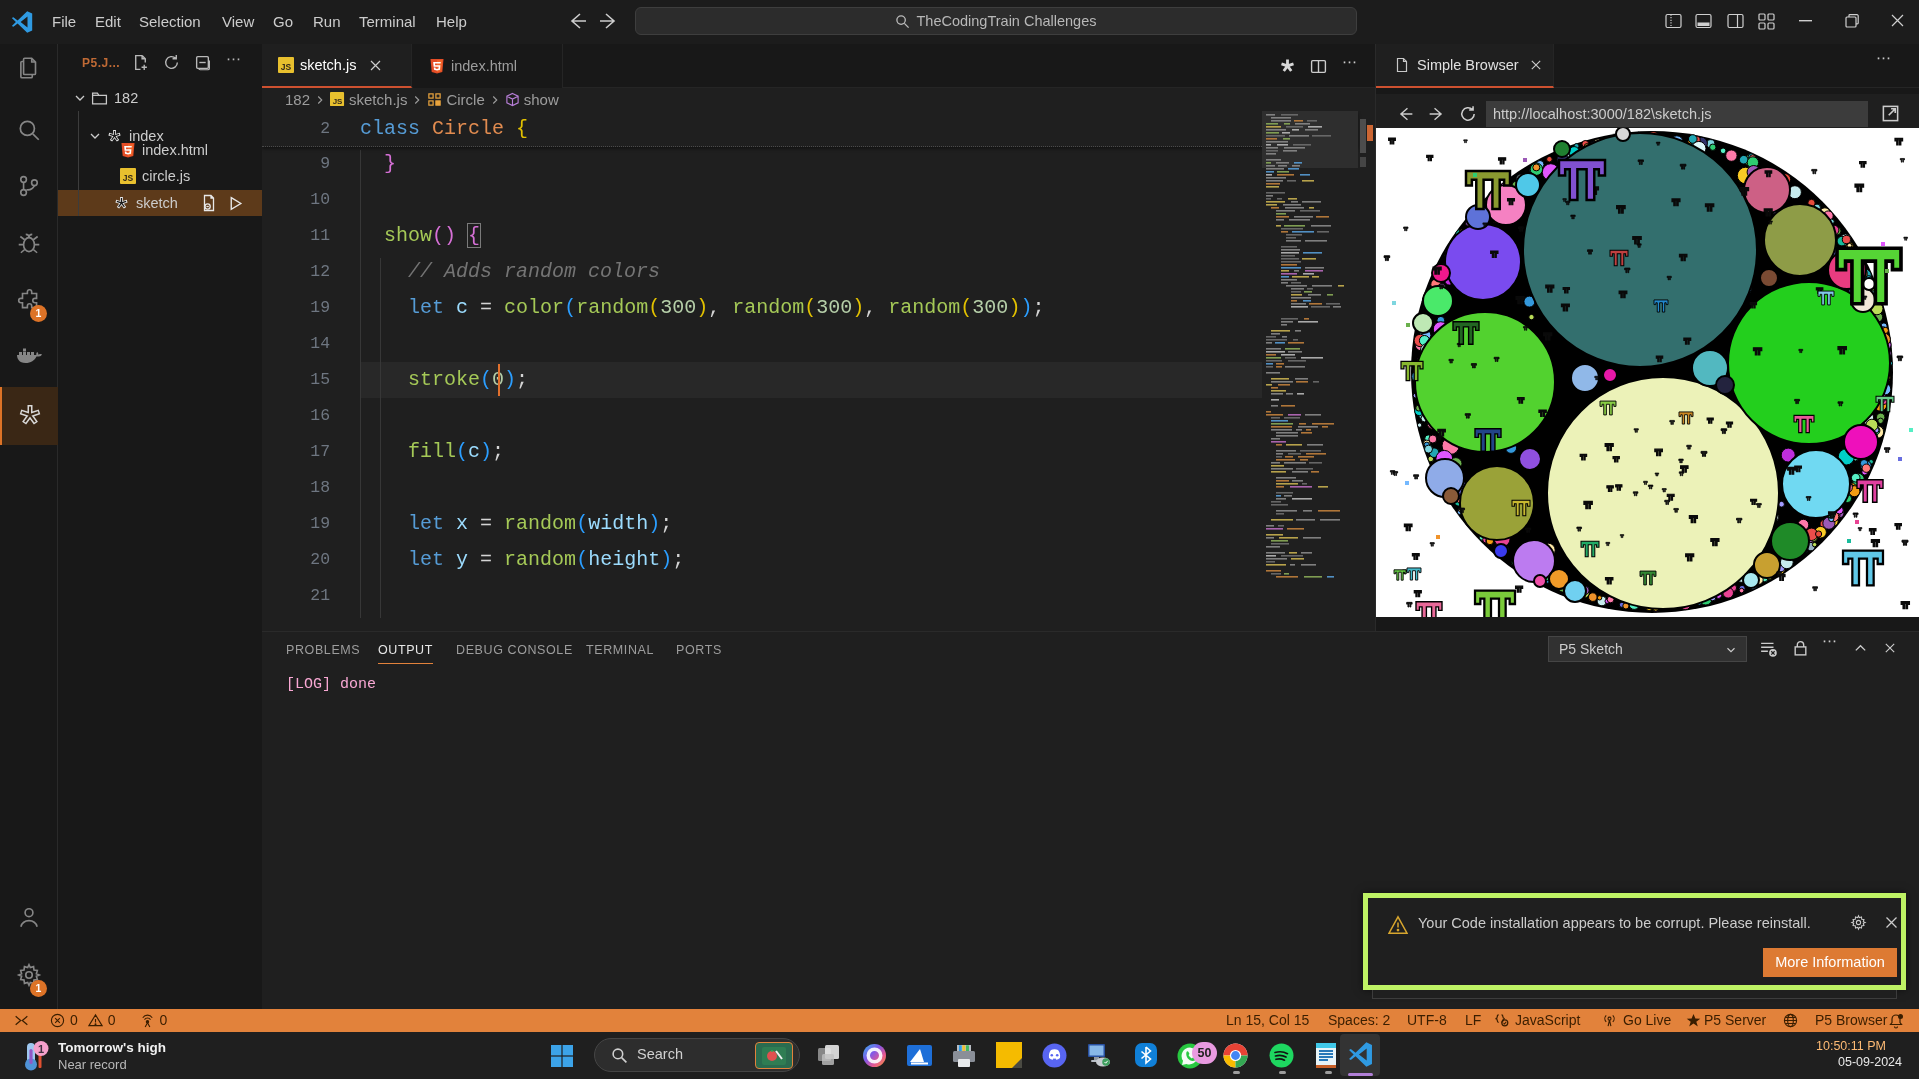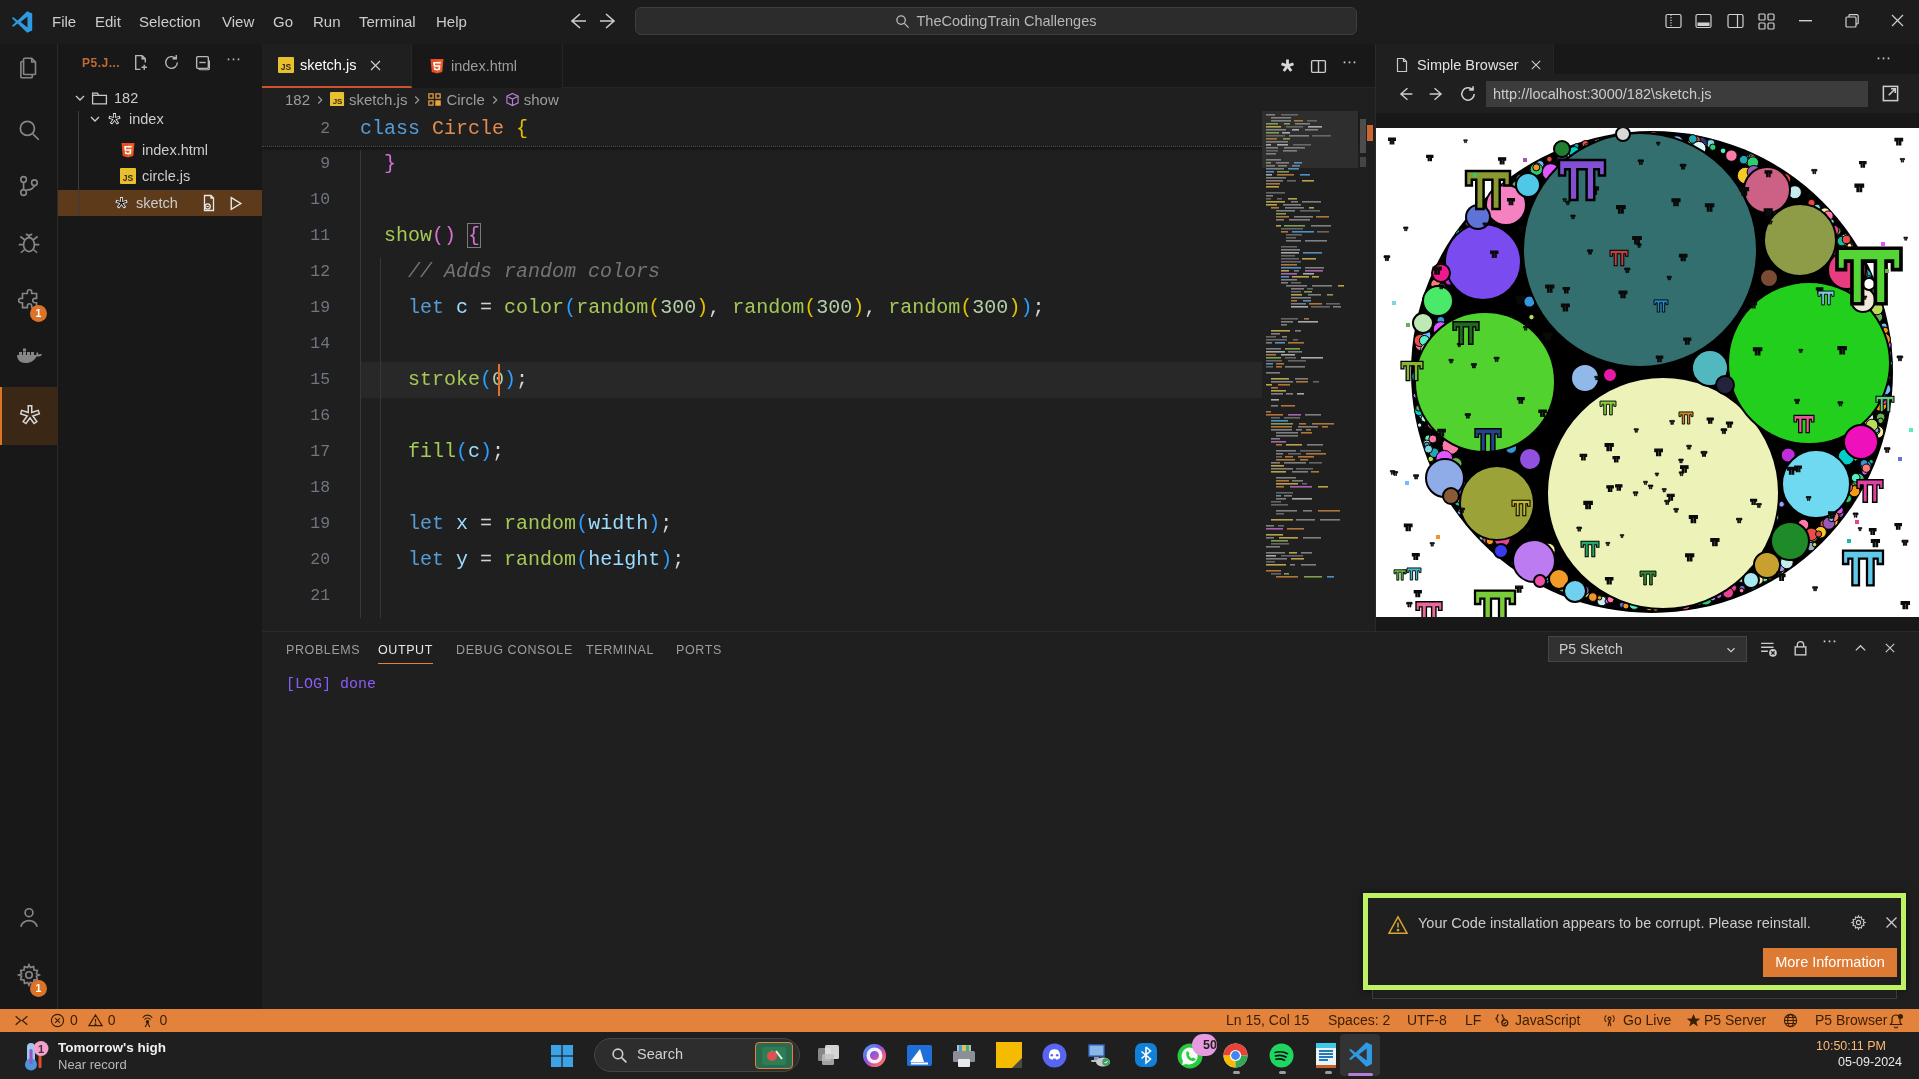--- a/index.html
+++ b/index.html
@@ -173,21 +173,21 @@
     <div class="srow" style="top:41px;padding-left:14px;">
       <svg width="16" height="16" viewBox="0 0 16 16" fill="none" stroke="#cccccc" stroke-width="1.3" style="margin:0 3px 0 0">
         <path d="M4 6 L8 10 L12 6"></path>
       </svg>
       <svg width="17" height="17" viewBox="0 0 16 16" fill="none" stroke="#c8c8c8" stroke-width="1.2" style="margin-right:6px">
         <path d="M1.5 3 H6 l1.5 2 H14.5 V13 H1.5 Z"></path>
         <path d="M1.5 5 H7.5"></path>
       </svg>
       <span>182</span>
     </div>
-    <div class="srow" style="top:62px;padding-left:29px;text-align:center;">
+    <div class="srow" style="top:79px;padding-left:29px;text-align:center;">
       <svg width="16" height="16" viewBox="0 0 16 16" fill="none" stroke="#cccccc" stroke-width="1.3" style="margin:0 3px 0 0">
         <path d="M4 6 L8 10 L12 6"></path>
       </svg>
       <svg width="17" height="17" viewBox="0 0 30 30" style="margin-right:6px">
         <path d="M15 3.5 V14 M15 14 L5 10.8 M15 14 L8.8 22.5 M15 14 L21.2 22.5 M15 14 L25 10.8" stroke="#e8e8e8" stroke-width="5" fill="none"></path>
         <path d="M15 5.5 V14 M15 14 L6.8 11.3 M15 14 L9.9 21 M15 14 L20.1 21 M15 14 L23.2 11.3" stroke-width="2.2" stroke="#181818" fill="none"></path>
       </svg>
       <span>index</span>
     </div>
     <div class="srow" style="top:93px;padding-left:62px;">
@@ -595,21 +595,21 @@
         <svg width="16" height="16" viewBox="0 0 16 16" fill="none" stroke="#c8c8c8" stroke-width="1.2" style="margin-right:7px">
           <path d="M9.5 1.5 H3.5 V14.5 H12.5 V4.5 Z M9.5 1.5 V4.5 H12.5"></path>
         </svg>
         <span>Simple Browser</span>
         <svg style="margin-left:10px" width="14" height="14" viewBox="0 0 15 15" stroke="#cccccc" stroke-width="1.2">
           <path d="M3 3 L12 12 M12 3 L3 12"></path>
         </svg>
       </div>
       <div class="abs" style="left:500px;top:5px;color:#cccccc;font-size:15px;letter-spacing:1px">⋯</div>
     </div>
-    <div class="abs" style="left:0;top:30px;width:544px;height:39px;background:#1f1f1f">
+    <div class="abs" style="left:0;top:50px;width:544px;height:39px;background:#1f1f1f">
       <svg class="abs" style="left:20px;top:11px" width="18" height="18" viewBox="0 0 22 22" fill="none" stroke="#cccccc" stroke-width="1.7">
         <path d="M14 4 L6 11 L14 18 M6 11 H20"></path>
       </svg>
       <svg class="abs" style="left:52px;top:11px" width="18" height="18" viewBox="0 0 22 22" fill="none" stroke="#cccccc" stroke-width="1.7">
         <path d="M8 4 L16 11 L8 18 M16 11 H2"></path>
       </svg>
       <svg class="abs" style="left:83px;top:11px" width="18" height="18" viewBox="0 0 16 16">
         <path d="M13.5 8 a5.5 5.5 0 1 1 -1.6 -3.9 M12.5 1 V4.5 H9" style="fill:none;stroke:#cccccc;stroke-width:1.4"></path>
       </svg>
       <div class="abs" style="left:110px;top:7px;width:382px;height:26px;background:#3c3c3c;color:#cccccc;font-size:14.5px;line-height:26px;padding-left:7px">http://localhost:3000/182\sketch.js</div>
@@ -1566,21 +1566,21 @@
       <rect x="29" y="353" width="4" height="4" fill="#74b9ff"></rect>
       <rect x="471" y="411" width="4" height="4" fill="#1abc9c"></rect>
     </svg>
   </div>
 <div id="panel">
     <div class="ptab" style="left:24px;">PROBLEMS</div>
     <div class="ptab" style="left:116px;color:#e8e8e8;border-bottom:1px solid #e2823b;">OUTPUT</div>
     <div class="ptab" style="left:194px;">DEBUG CONSOLE</div>
     <div class="ptab" style="left:324px;">TERMINAL</div>
     <div class="ptab" style="left:414px;">PORTS</div>
-    <div class="abs" style="left:24px;top:44px;font-family:'Liberation Mono',monospace;font-size:15px;color:#8b5cf6"><span>[LOG]</span> <span>done</span></div>
+    <div class="abs" style="left:24px;top:44px;font-family:'Liberation Mono',monospace;font-size:15px;color:#f9a8d4"><span>[LOG]</span> <span>done</span></div>
     <div class="abs" style="left:1286px;top:4px;width:199px;height:26px;background:#313131;border:1px solid #454545;font-size:14px;color:#cccccc;line-height:24px;padding-left:10px">P5 Sketch<svg class="abs" style="right:8px;top:6px" width="14" height="14" viewBox="0 0 16 16" fill="none" stroke="#cccccc" stroke-width="1.3">
         <path d="M4 6 L8 10 L12 6"></path>
       </svg></div>
     <svg class="abs" style="left:1498px;top:8px" width="18" height="18" viewBox="0 0 16 16">
       <path d="M1 3 H12 M1 6.5 H12 M1 10 H7" style="stroke:#cccccc;stroke-width:1.3"></path>
       <circle cx="11.5" cy="11.5" r="3.4" style="fill:#cccccc;stroke:none"></circle>
       <path d="M10 10 L13 13 M13 10 L10 13" style="stroke:#1f1f1f;stroke-width:1.1"></path>
     </svg>
     <svg class="abs" style="left:1530px;top:8px" width="17" height="17" viewBox="0 0 16 16">
       <rect x="3" y="6.5" width="10" height="7.5" style="fill:none;stroke:#cccccc;stroke-width:1.3"></rect>
@@ -1766,21 +1766,21 @@
       <rect x="2" y="23" width="20" height="3" fill="#c86028"></rect>
     </svg>
     <div class="abs" style="left:1340px;top:2px;width:40px;height:42px;background:#333333;border-radius:4px"></div>
     <svg class="abs" style="left:1347px;top:9px" width="27" height="27" viewBox="0 0 24 24">
       <path fill="#2f9ae2" d="M17.2 1.2 L7.6 10.4 L3.4 7.2 L1.8 8.0 L5.9 12.0 L1.8 16.0 L3.4 16.8 L7.6 13.6 L17.2 22.8 L22.2 20.4 L22.2 3.6 Z M17.5 6.6 L17.5 17.4 L10.6 12.0 Z"></path>
     </svg>
     <div class="abs" style="left:1348px;top:41px;width:25px;height:3px;background:#b180d7;border-radius:2px"></div>
     <div class="abs" style="left:1233px;top:39px;width:7px;height:3px;background:#9d9d9d;border-radius:2px"></div>
     <div class="abs" style="left:1279px;top:39px;width:7px;height:3px;background:#9d9d9d;border-radius:2px"></div>
     <div class="abs" style="left:1325px;top:39px;width:7px;height:3px;background:#9d9d9d;border-radius:2px"></div>
-    <div class="abs" style="left:1192px;top:2px;width:25px;height:22px;background:#e89ae0;border-radius:11px;font-size:12.5px;color:#222;text-align:right;line-height:22px;font-weight:bold">50</div>
+    <div class="abs" style="left:1192px;top:10px;width:25px;height:22px;background:#e89ae0;border-radius:11px;font-size:12.5px;color:#222;text-align:center;line-height:22px;font-weight:bold">50</div>
     <div class="abs" style="left:1816px;top:7px;width:86px;text-align:left;font-size:12.5px;color:#fdba74">10:50:11 PM</div>
     <div class="abs" style="left:1816px;top:23px;width:86px;text-align:right;font-size:12.5px;color:#e8e8e8">05-09-2024</div>
   </div>
 <div id="toast">
     <svg class="abs" style="left:20px;top:17px" width="20" height="20" viewBox="0 0 16 16" fill="none" stroke="#d8a62e" stroke-width="1.2">
       <path d="M8 1.5 L15.2 14.5 H0.8 Z M8 6 V10"></path>
       <circle cx="8" cy="12" r="0.5"></circle>
     </svg>
     <div class="abs" style="left:50px;top:17px;font-size:14.5px;color:#cccccc">Your Code installation appears to be corrupt. Please reinstall.</div>
     <svg class="abs" style="left:482px;top:16px" width="17" height="17" viewBox="0 0 24 24" fill="none" stroke="#cccccc" stroke-width="1.5">

